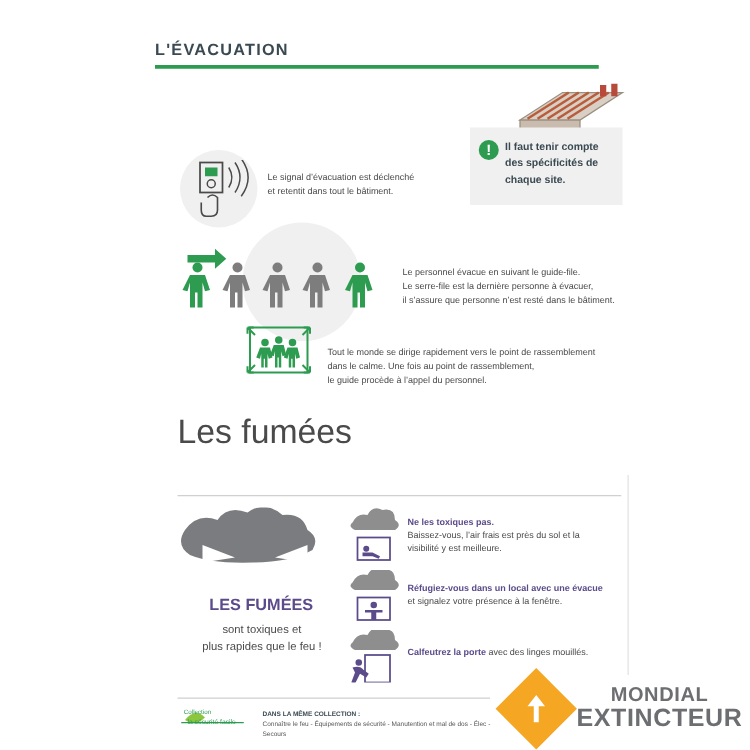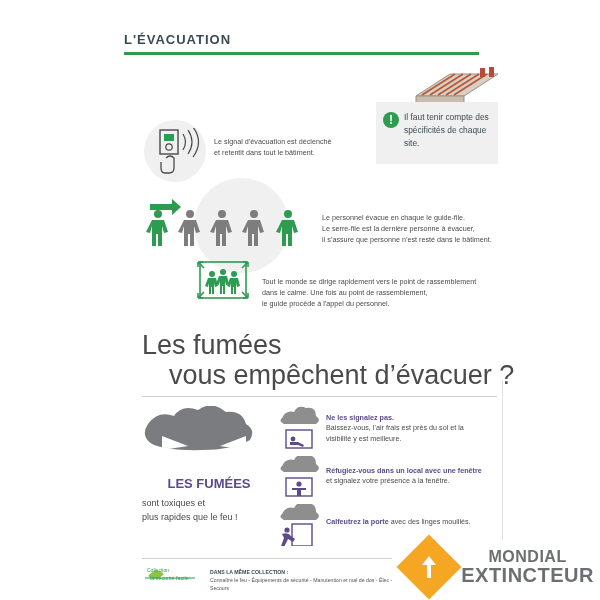--- a/index.html
+++ b/index.html
@@ -12,36 +12,36 @@
 
   
   .h1{position:absolute;left:128px;top:60px;font-size:27px;color:#4a4a4a;font-weight:normal;letter-spacing:0.2px;}
 
   .circle-bg{position:absolute;border-radius:50%;background:#f0f0f0;}
 
   .t-small{position:absolute;font-size:7.2px;color:#4a4a4a;line-height:11px;}
 
   
   .note-box{position:absolute;left:362px;top:92px;width:122px;height:62px;background:#f0f0f0;}
-  .note-box .txt{position:absolute;left:28px;top:9px;width:90px;font-size:8.4px;font-weight:normal;color:#3b4a52;line-height:13px;}
+  .note-box .txt{position:absolute;left:28px;top:9px;width:90px;font-size:8.4px;font-weight:bold;color:#3b4a52;line-height:13px;}
   .excl{position:absolute;left:7px;top:10px;width:16px;height:16px;border-radius:50%;background:#2d9b50;color:#fff;font-size:12px;font-weight:bold;text-align:center;line-height:16px;}
 
   
   .roof{position:absolute;left:396px;top:56px;width:90px;height:42px;}
 
   
   .people{position:absolute;left:126px;top:178px;width:180px;height:60px;}
 
   
   .h2a{position:absolute;left:128px;top:320px;font-size:27px;color:#4a4a4a;}
   .h2b{position:absolute;left:155px;top:350px;font-size:27px;color:#4a4a4a;}
   .divider{position:absolute;left:128px;top:386px;width:355px;height:1px;background:#d0d0d0;}
 
   .les-fumees{position:absolute;left:140px;top:466px;width:110px;text-align:center;font-size:13px;font-weight:bold;color:#5b4b8a;}
-  .fumees-sub{position:absolute;left:128px;top:486px;width:135px;text-align:left;font-size:9px;color:#4a4a4a;line-height:14px;}
+  .fumees-sub{position:absolute;left:128px;top:486px;width:135px;text-align:center;font-size:9px;color:#4a4a4a;line-height:14px;}
 
   .t-purple{position:absolute;font-size:7.2px;color:#5b4b8a;line-height:11px;}
   .t-purple b{font-weight:bold;}
 
   
   .footer-line{position:absolute;left:128px;top:548px;width:250px;height:1px;background:#cfcfcf;}
   .foot-txt{position:absolute;font-size:5.2px;color:#555;line-height:8px;}
   .foot-green{position:absolute;left:133px;top:556px;font-size:5px;color:#2d9b50;line-height:8px;}
 
   
@@ -113,21 +113,21 @@
     </g>
     <g fill="#7d7d7d">
       <circle cx="114" cy="26" r="4"></circle>
       <path d="M108 32 l12 0 l4 12 l-4 1 l-2 -7 l0 20 l-4 0 l0 -12 l-2 0 l0 12 l-4 0 l0 -20 l-2 7 l-4 -1 z"></path>
     </g>
     <g fill="#2d9b50">
       <circle cx="148" cy="26" r="4"></circle>
       <path d="M142 32 l12 0 l4 12 l-4 1 l-2 -7 l0 20 l-4 0 l0 -12 l-2 0 l0 12 l-4 0 l0 -20 l-2 7 l-4 -1 z"></path>
     </g>
   </svg>
-  <div class="t-small" style="left:308px;top:202px;width:210px;white-space:pre-line;">Le personnel évacue en chaque le guide-file.
+  <div class="t-small" style="left:308px;top:202px;width:210px;white-space:pre-line;">Le personnel évacue en suivant le guide-file.
 Le serre-file est la dernière personne à évacuer,
 il s’assure que personne n’est resté dans le bâtiment.</div>
 
   <svg style="position:absolute;left:180px;top:248px;width:58px;height:44px;" viewBox="0 0 58 44">
     <rect x="6" y="4" width="46" height="36" fill="none" stroke="#2d9b50" stroke-width="1.6"></rect>
     <g fill="#2d9b50">
       <circle cx="18" cy="16" r="3"></circle>
         <path d="M14 20 l8 0 l2 8 l-3 1 l-1 -4 l0 11 l-2 0 l0 -7 l-1 0 l0 7 l-2 0 l0 -11 l-1 4 l-3 -1 z"></path>
       <circle cx="29" cy="14" r="3"></circle>
         <path d="M25 18 l8 0 l2 8 l-3 1 l-1 -4 l0 13 l-2 0 l0 -8 l-1 0 l0 8 l-2 0 l0 -13 l-1 4 l-3 -1 z"></path>
@@ -139,21 +139,20 @@
       <path d="M48 10 l6 -6 M54 4 l0 5 M54 4 l-5 0"></path>
       <path d="M10 34 l-6 6 M4 40 l0 -5 M4 40 l5 0"></path>
       <path d="M48 34 l6 6 M54 40 l0 -5 M54 40 l-5 0"></path>
     </g>
   </svg>
   <div class="t-small" style="left:248px;top:266px;width:230px;white-space:pre-line;">Tout le monde se dirige rapidement vers le point de rassemblement
 dans le calme. Une fois au point de rassemblement,
 le guide procède à l’appel du personnel.</div>
 
   <div class="h2a">Les fumées</div>
-  <div class="h2b">vous empêchent d’évacuer ?</div>
   <div class="divider"></div>
   <div class="vline"></div>
 
   <svg style="position:absolute;left:126px;top:396px;width:130px;height:66px;" viewBox="0 0 130 66">
     <path d="M8 18 q10 -14 26 -8 q8 -12 24 -6 q14 -10 28 2 q16 -2 20 12 q10 6 4 16 q-18 10 -48 10 q-34 1 -50 -6 q-12 -8 -4 -20 z" fill="#6d6e71" opacity="0.9"></path>
     <path d="M22 30 l26 10 l-26 4 z" fill="#ffffff"></path>
     <path d="M106 30 l-26 10 l26 4 z" fill="#ffffff"></path>
     <path d="M30 54 q34 -14 70 0 q-34 -4 -70 0 z" fill="#ffffff"></path>
   </svg>
   <div class="les-fumees">LES FUMÉES</div>
@@ -162,35 +161,35 @@
 
   <svg style="position:absolute;left:264px;top:396px;width:42px;height:44px;" viewBox="0 0 42 44">
     <path d="M4 12 q4 -8 12 -6 q4 -8 12 -4 q10 -2 10 8 q6 4 0 8 l-32 0 q-6 -3 -2 -6 z" fill="#8e8e8e"></path>
     <rect x="8" y="24" width="26" height="18" fill="none" stroke="#5b4b8a" stroke-width="1.4"></rect>
     <g fill="#5b4b8a">
       <circle cx="15" cy="33" r="2.4"></circle>
       <path d="M12 36 l8 0 l6 3 l-1 2 l-5 -2 l-8 0 z"></path>
     </g>
   </svg>
   <div class="t-purple" style="left:312px;top:402px;width:180px;">
-    <b>Ne les signalez pas.</b>
+    <b>Ne les toxiques pas.</b>
   </div>
   <div class="t-small" style="left:312px;top:412px;width:185px;white-space:pre-line;">Baissez-vous, l’air frais est près du sol et la
 visibilité y est meilleure.</div>
 
   <svg style="position:absolute;left:264px;top:446px;width:42px;height:42px;" viewBox="0 0 42 42">
     <path d="M4 10 q4 -8 12 -6 q4 -8 12 -4 q10 -2 10 8 q6 4 0 8 l-32 0 q-6 -3 -2 -6 z" fill="#8e8e8e"></path>
     <rect x="8" y="22" width="26" height="18" fill="none" stroke="#5b4b8a" stroke-width="1.4"></rect>
     <g fill="#5b4b8a">
       <circle cx="21" cy="28" r="2.6"></circle>
       <path d="M14 32 l14 0 l0 2 l-5 0 l0 6 l-4 0 l0 -6 l-5 0 z"></path>
     </g>
   </svg>
   <div class="t-purple" style="left:312px;top:455px;width:190px;">
-    <b>Réfugiez-vous dans un local avec une fenêtre</b>
+    <b>Réfugiez-vous dans un local avec une évacue</b>
   </div>
   <div class="t-small" style="left:312px;top:465px;width:190px;white-space:pre-line;">et signalez votre présence à la fenêtre.</div>
 
   <svg style="position:absolute;left:264px;top:494px;width:42px;height:42px;" viewBox="0 0 42 42">
     <path d="M4 10 q4 -8 12 -6 q4 -8 12 -4 q10 -2 10 8 q6 4 0 8 l-32 0 q-6 -3 -2 -6 z" fill="#8e8e8e"></path>
     <rect x="14" y="20" width="20" height="22" fill="none" stroke="#5b4b8a" stroke-width="1.4"></rect>
     <g fill="#5b4b8a">
       <circle cx="9" cy="26" r="2.6"></circle>
       <path d="M4 30 q6 -2 9 2 l4 3 l-2 3 l-5 -3 l-4 8 l-3 -1 l3 -8 z"></path>
     </g>

